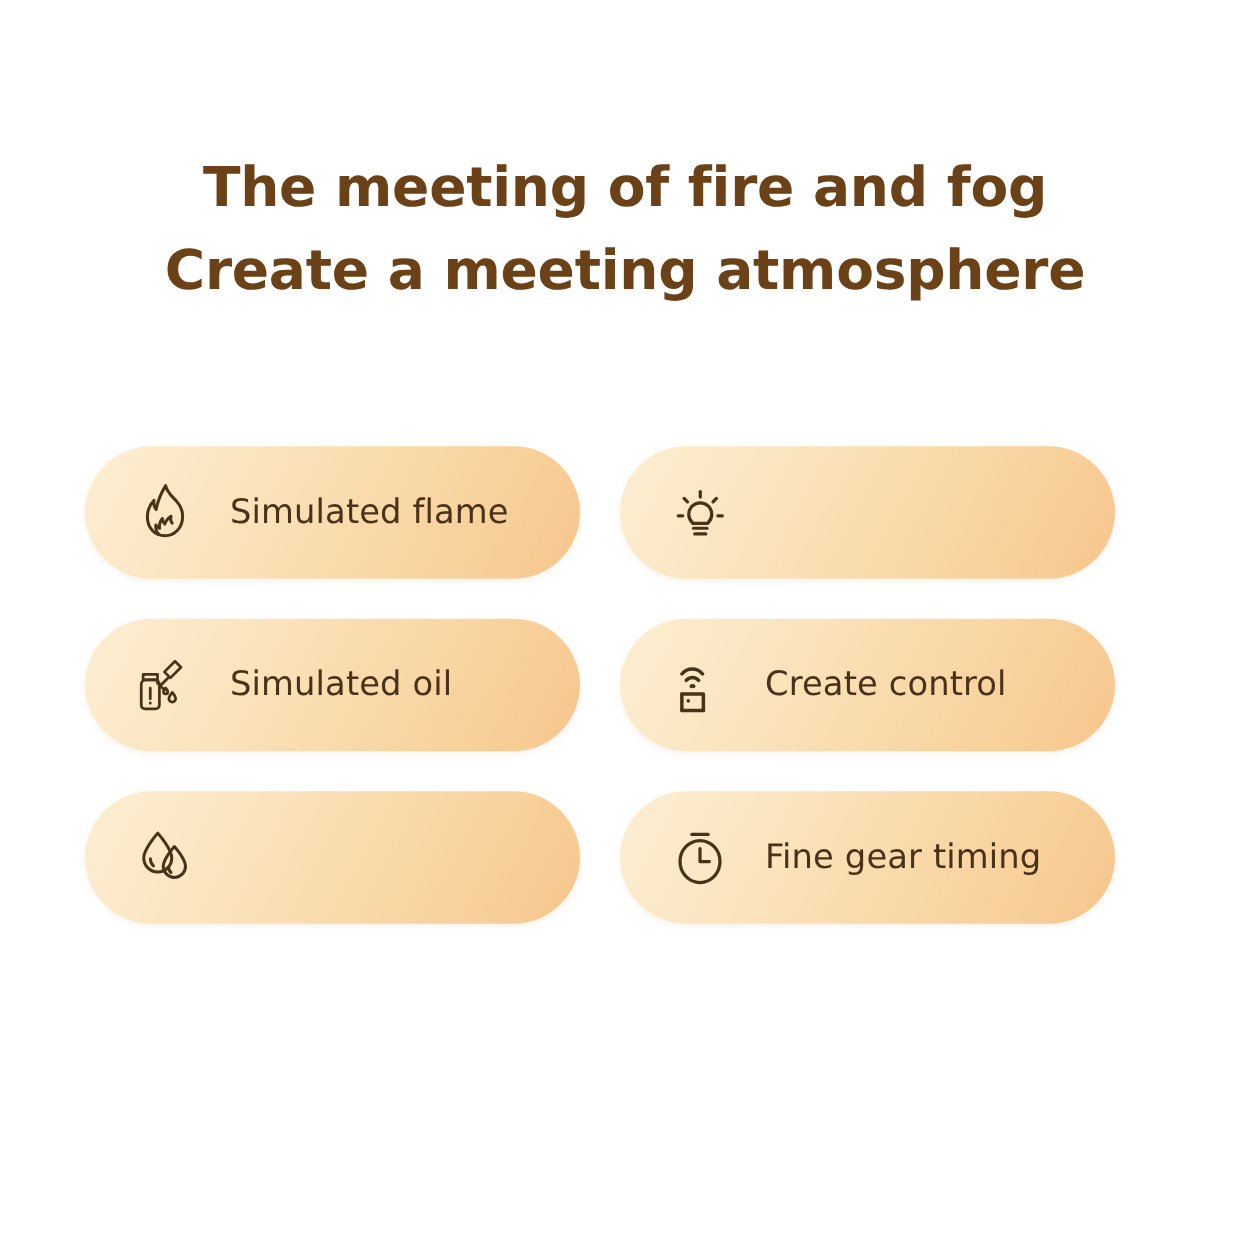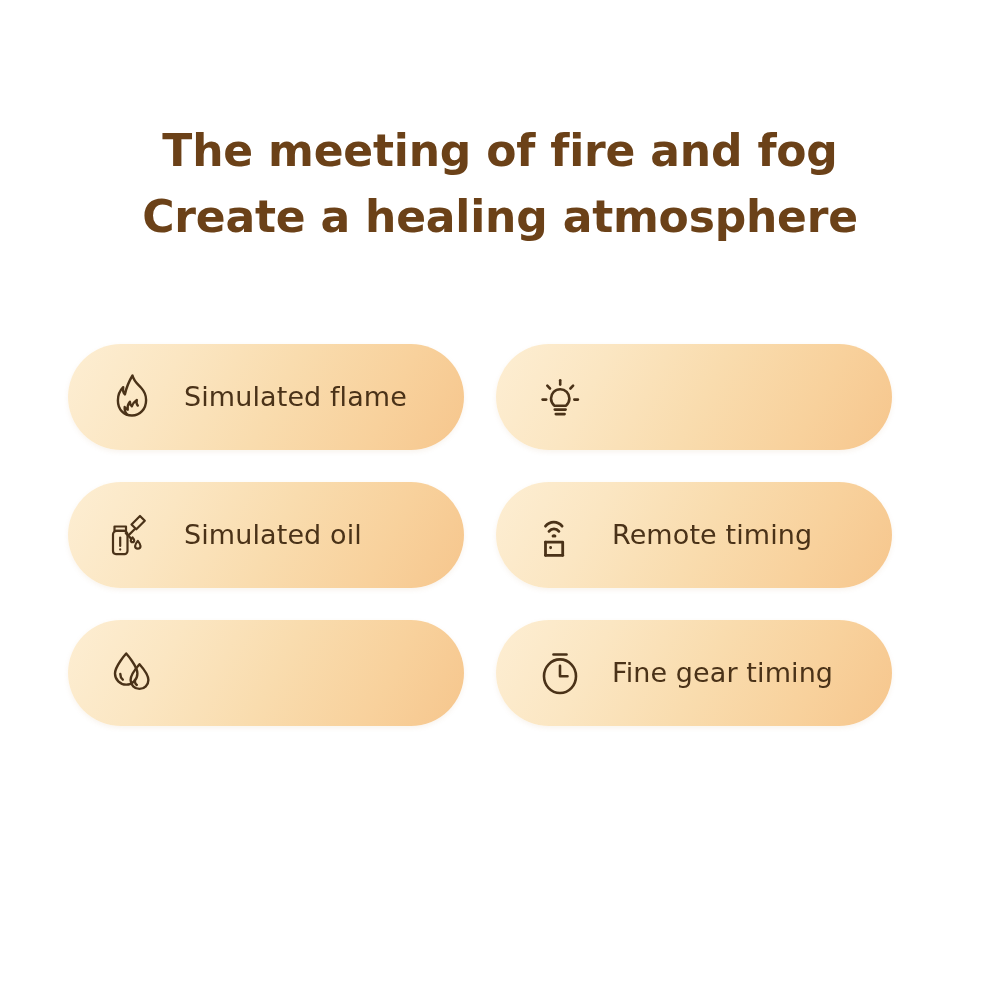--- a/index.html
+++ b/index.html
@@ -39,21 +39,21 @@
     font-weight: 700;
     font-size: 44px;
     line-height: 66px;
     letter-spacing: -0.2px;
     white-space: nowrap;
   }
 
   
   .feature-grid {
     position: absolute;
-    top: 344px;
+    top: 357px;
     left: 68px;
     width: 870px;
     display: grid;
     grid-template-columns: 396px 396px;
     grid-column-gap: 78px;
     grid-row-gap: 102px;
     gap: 32px;
   }
 
   .feature-pill {
@@ -99,21 +99,21 @@
     white-space: nowrap;
   }
 </style>
 </head>
 <body>
 
 <div class="page">
 
   <div class="heading">
     <span class="heading-line">The meeting of fire and fog</span>
-    <span class="heading-line">Create a healing atmosphere</span>
+    <span class="heading-line">Create a meeting atmosphere</span>
   </div>
 
   <div class="feature-grid">
 
     <div class="feature-pill">
       <span class="pill-icon">
         <svg viewBox="0 0 52 52" fill="none" stroke="#4a3218" stroke-width="2.4" stroke-linecap="round" stroke-linejoin="round">
           <path d="M26.5 4.5c1.2 5.6 5.2 8.6 8.6 12.3 3.1 3.4 5 7.2 5 12.1
                    0 9.2-6.2 15.6-14.1 15.6-8.2 0-14.1-6.1-14.1-15.1
                    0-5.6 2.4-10.2 5.3-13.2-.5 3.3.2 5.8 1.7 7.3
@@ -175,21 +175,21 @@
           <path d="M15 22.3c2.6-3.2 7.3-3.2 9.9 0"></path>
           <path d="M19 27.1c.5-.7 1.5-.7 2 0"></path>
 
           <path d="M11.5 33.2h17.2v13.1"></path>
           <path d="M11.5 33.2v13.1"></path>
           <path d="M11.5 46.3h17.2"></path>
 
           <path d="M16.6 38.5v.3"></path>
         </svg>
       </span>
-      <span class="pill-label">Remote timing</span>
+      <span class="pill-label">Create control</span>
     </div>
 
     <div class="feature-pill">
       <span class="pill-icon">
         <svg viewBox="0 0 52 52" fill="none" stroke="#4a3218" stroke-width="2.4" stroke-linecap="round" stroke-linejoin="round">
 
           <path d="M20.2 6.5c0 0 11.2 12.6 11.2 19.9
                    0 6.2-5 11.2-11.2 11.2S9 32.6 9 26.4
                    C9 19.1 20.2 6.5 20.2 6.5z"></path>
           <path d="M14.3 26.9c0 2.4.9 4.4 2.5 5.8"></path>

